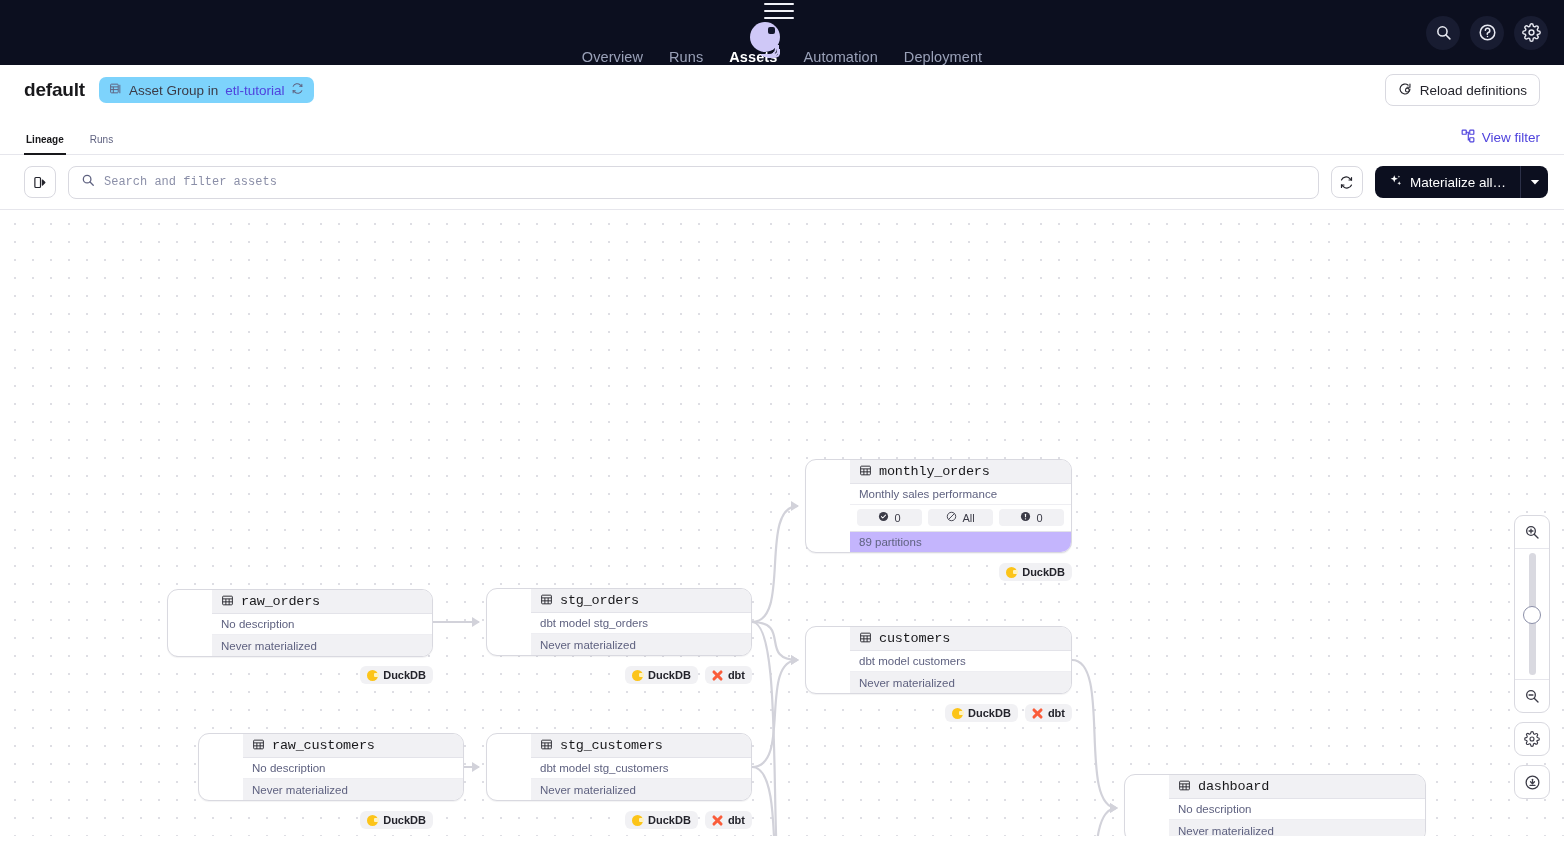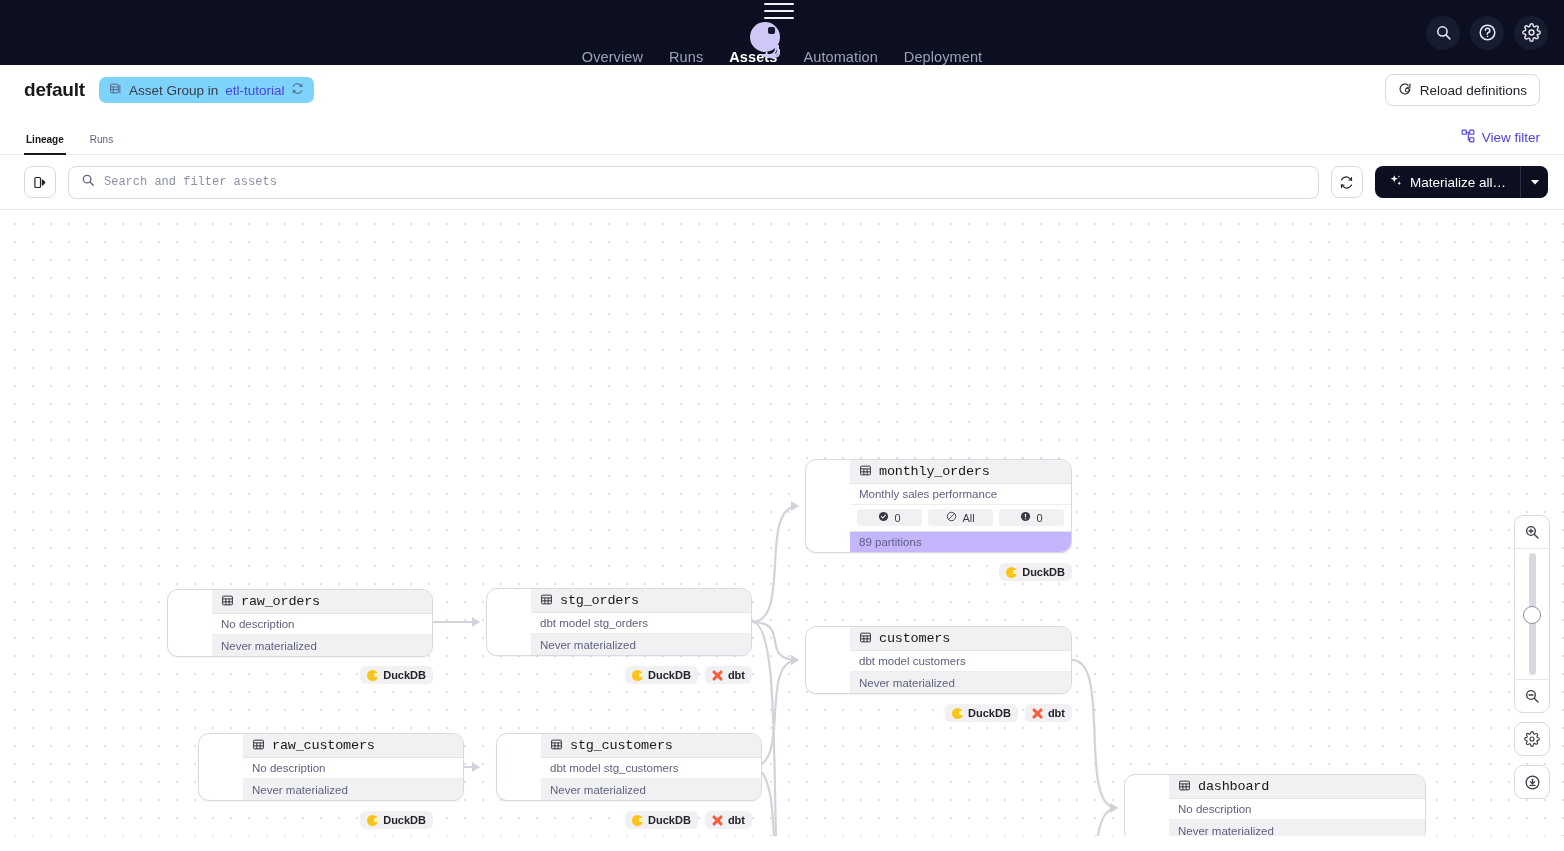--- a/index.html
+++ b/index.html
@@ -532,21 +532,21 @@
     </div>
     <div class="node-desc">No description</div>
         <div class="node-status">Never materialized</div>
       </div>
       <div class="tagrow" style="top: 601px; left: 167px; width: 266px; justify-content: flex-end;">
         <div class="tag">
          <span class="duck-ico"></span>
           <span>DuckDB</span>
         </div>
       </div>
-      <div class="node" style="left: 496px; top: 523px; width: 266px;">
+      <div class="node" style="left: 486px; top: 523px; width: 266px;">
         <div class="node-head">
       <span><svg width="13" height="13" viewBox="0 0 24 24" fill="none" stroke="#23232b" stroke-width="1.7">
     <rect x="3" y="4" width="18" height="16" rx="1.6"></rect>
     <line x1="3" y1="9" x2="21" y2="9"></line>
               <line x1="3" y1="14.5" x2="21" y2="14.5"></line>
     <line x1="9" y1="9" x2="9" y2="20"></line>
               <line x1="15" y1="9" x2="15" y2="20"></line>
             </svg></span>
       <span class="node-name mono">stg_customers</span>
     </div>

